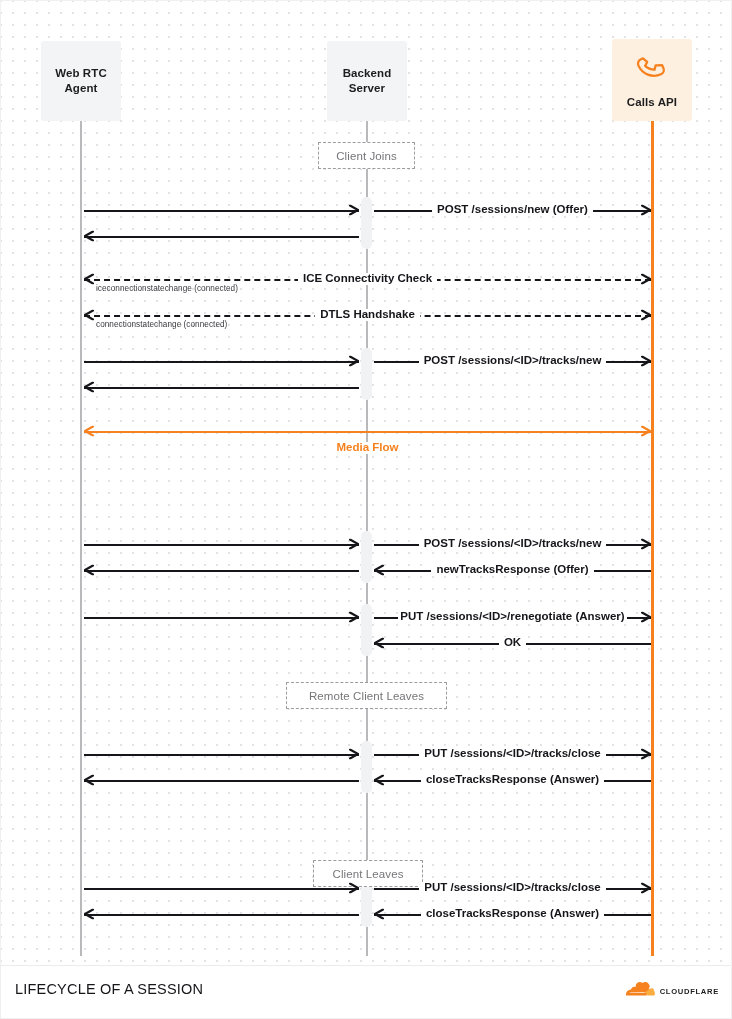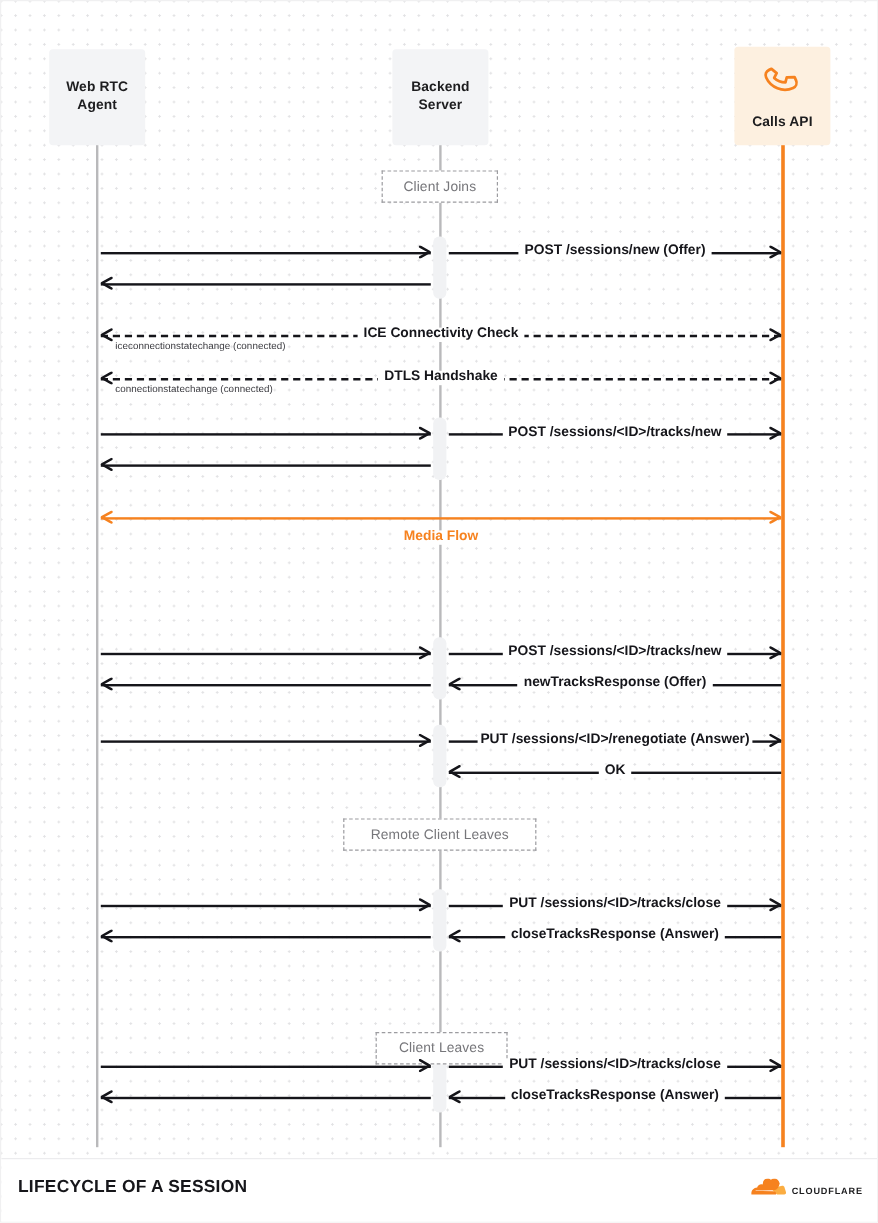--- a/index.html
+++ b/index.html
@@ -136,21 +136,21 @@
     bottom: 0;
     height: 52px;
     background: #ffffff;
     border-top: 1px solid #ececee;
   }
   .footer-title {
     position: absolute;
     left: 14px;
     top: 15px;
     font-size: 14.5px;
-    font-weight: bold;
+    font-weight: normal;
     color: #16161a;
     letter-spacing: .2px;
   }
   .cf-logo {
     position: absolute;
     right: 12px;
     top: 16px;
     display: flex;
     align-items: center;
     gap: 4px;

